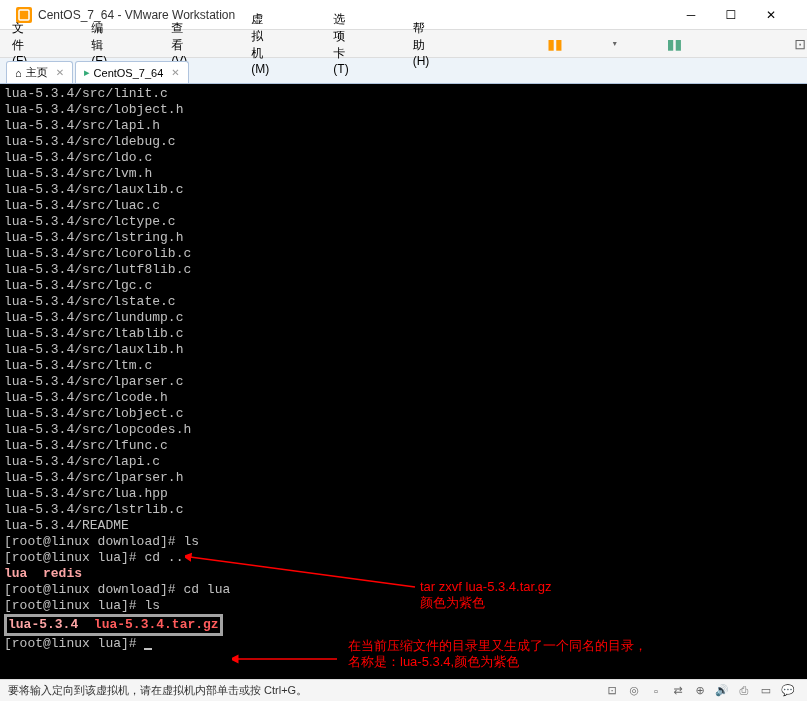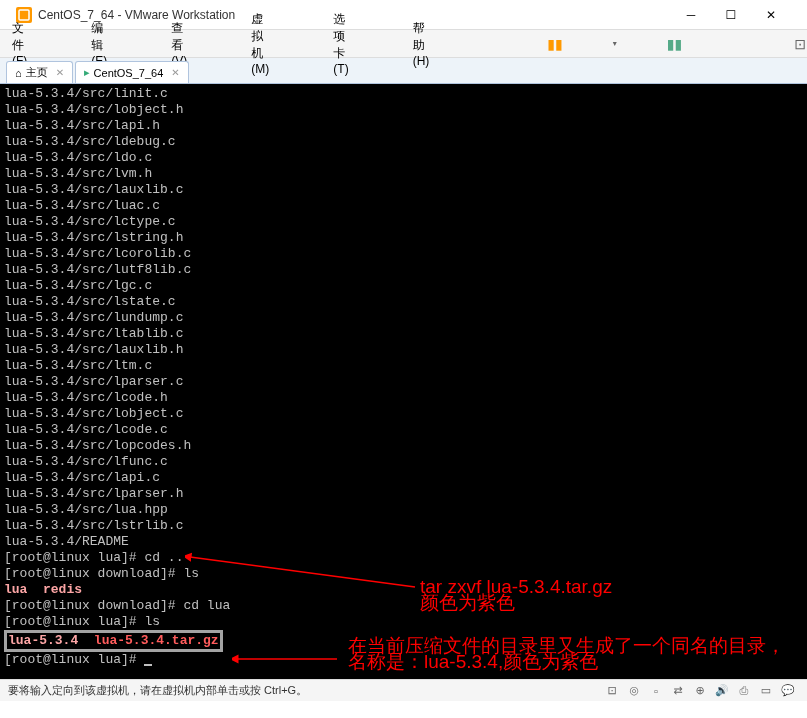--- a/index.html
+++ b/index.html
@@ -23,21 +23,21 @@
     .tab-close { color: #999; font-size: 10px; margin-left: 4px; cursor: pointer; }
     .tab-icon-home { font-size: 11px; }
     
     .terminal { background: #000; color: #c0c0c0; font-family: "Consolas","Courier New",monospace; font-size: 13px; line-height: 16px; padding: 2px 4px; height: 595px; overflow: hidden; position: relative; }
     .term-line { white-space: pre; }
     .ls-dir { color: #fca5a5; font-weight: bold; }
     .ls-file { color: #ff5c5c; font-weight: bold; }
     .boxed { border: 3px solid #a3a3a3; display: inline-block; padding: 0 1px; }
     .cursor { background: #c0c0c0; display: inline-block; width: 8px; height: 2px; vertical-align: bottom; margin-bottom: 2px; }
     
-    .anno { position: absolute; color: #ff0000; font-family: "Microsoft YaHei", sans-serif; font-size: 19px; pointer-events: none; }
+    .anno { position: absolute; color: #ff0000; font-family: "Microsoft YaHei", sans-serif; font-size: 13px; pointer-events: none; }
     .arrow-svg { position: absolute; pointer-events: none; }
     
     .statusbar { height: 22px; background: #f5f5f5; border-top: 1px solid #ddd; display: flex; align-items: center; padding: 0 8px; font-size: 11px; color: #333; }
     .statusbar-text { flex: 1; }
     .status-icon { width: 18px; height: 18px; margin: 0 2px; display: flex; align-items: center; justify-content: center; font-size: 11px; color: #666; }
   </style>
 </head>
 <body>
 
 <div class="titlebar">
@@ -106,30 +106,29 @@
   <div class="term-line">lua-5.3.4/src/lutf8lib.c</div>
   <div class="term-line">lua-5.3.4/src/lgc.c</div>
   <div class="term-line">lua-5.3.4/src/lstate.c</div>
   <div class="term-line">lua-5.3.4/src/lundump.c</div>
   <div class="term-line">lua-5.3.4/src/ltablib.c</div>
   <div class="term-line">lua-5.3.4/src/lauxlib.h</div>
   <div class="term-line">lua-5.3.4/src/ltm.c</div>
   <div class="term-line">lua-5.3.4/src/lparser.c</div>
   <div class="term-line">lua-5.3.4/src/lcode.h</div>
   <div class="term-line">lua-5.3.4/src/lobject.c</div>
-  <div class="term-line">lua-5.3.4/src/lcode.c</div>
   <div class="term-line">lua-5.3.4/src/lopcodes.h</div>
   <div class="term-line">lua-5.3.4/src/lfunc.c</div>
   <div class="term-line">lua-5.3.4/src/lapi.c</div>
   <div class="term-line">lua-5.3.4/src/lparser.h</div>
   <div class="term-line">lua-5.3.4/src/lua.hpp</div>
   <div class="term-line">lua-5.3.4/src/lstrlib.c</div>
   <div class="term-line">lua-5.3.4/README</div>
+  <div class="term-line"><span>[root@linux download]# </span><span>ls</span></div>
   <div class="term-line"><span>[root@linux lua]# </span><span>cd ..</span></div>
-  <div class="term-line"><span>[root@linux download]# </span><span>ls</span></div>
   <div class="term-line"><span class="ls-dir">lua</span>  <span class="ls-dir">redis</span></div>
   <div class="term-line"><span>[root@linux download]# </span><span>cd lua</span></div>
   <div class="term-line"><span>[root@linux lua]# </span><span>ls</span></div>
   <div class="term-line"><span class="boxed"><span class="ls-dir">lua-5.3.4</span>  <span class="ls-file">lua-5.3.4.tar.gz</span></span></div>
   <div class="term-line"><span>[root@linux lua]# </span><span class="cursor"></span></div>
 
   <svg class="arrow-svg" style="left:185px; top:468px;" width="240" height="40">
     <defs>
         <marker id="ah1" markerWidth="8" markerHeight="8" refX="1" refY="3" orient="auto">
           <polygon points="0 0, 6 3, 0 6" fill="#ff0000"></polygon>

